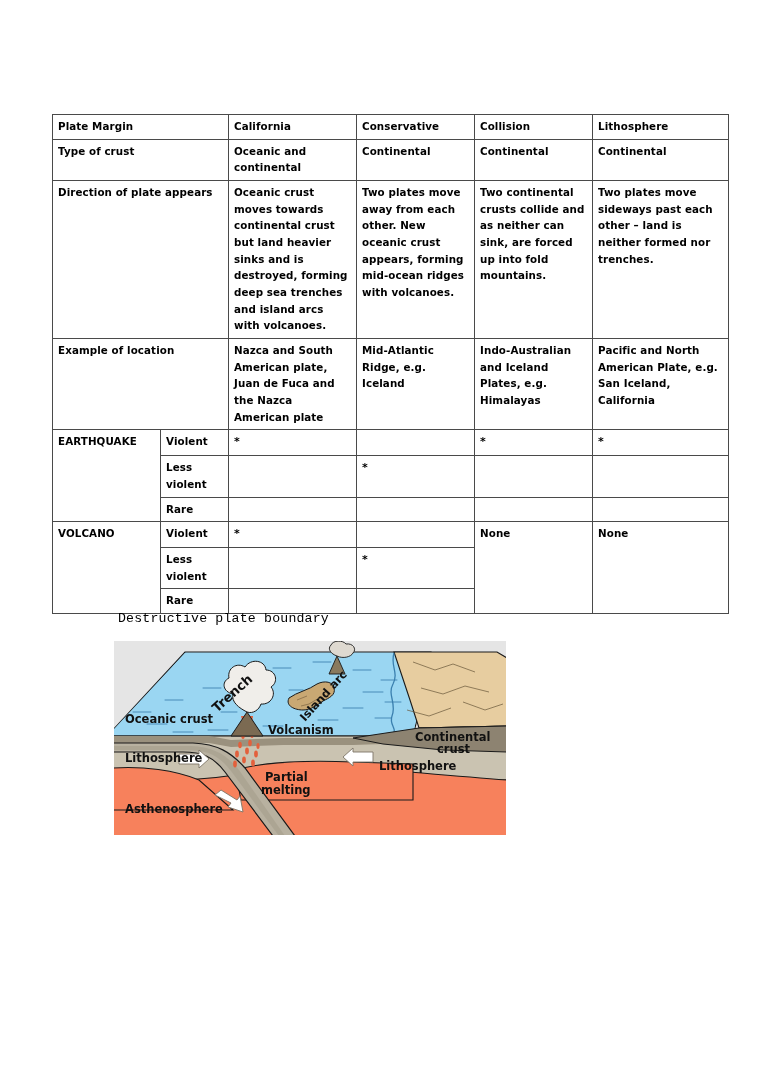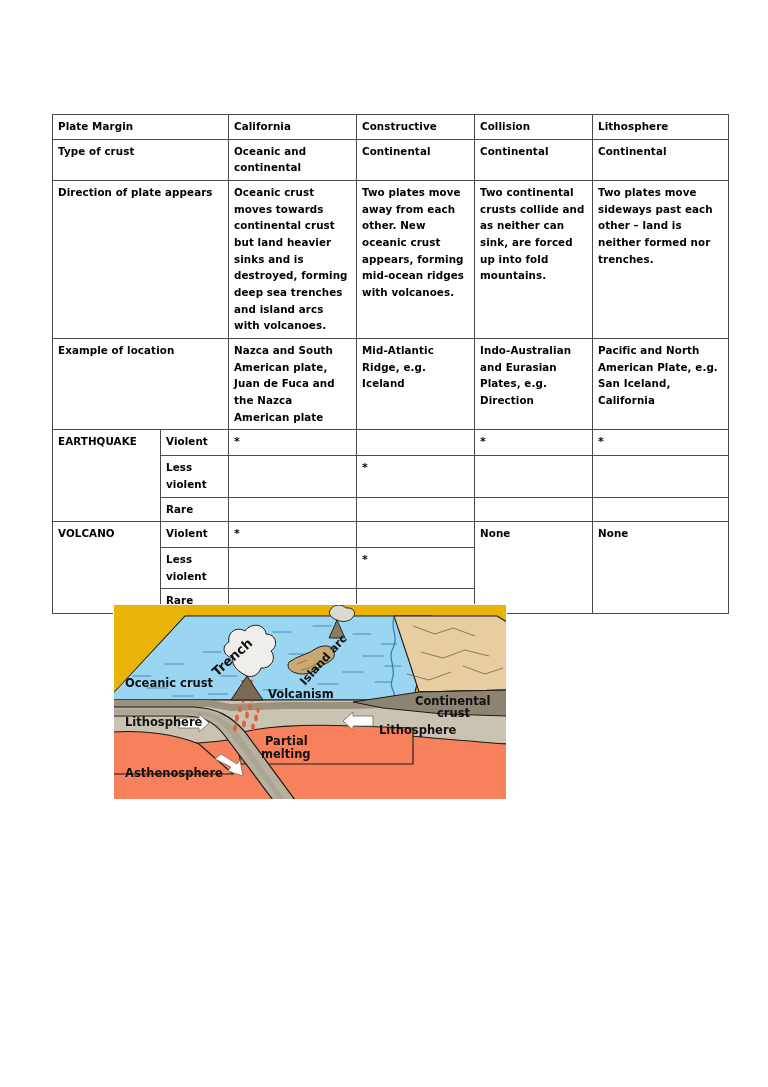--- a/index.html
+++ b/index.html
@@ -70,24 +70,24 @@
     left: 118px;
     top: 611px;
     font-family: Liberation Mono, monospace;
     font-size: 13.2px;
     letter-spacing: 0.2px;
     color: #000;
   }
   .diagram {
     position: absolute;
     left: 113px;
-    top: 604px;
+    top: 640px;
     width: 394px;
     height: 196px;
-    background: #eab308;
+    background: #e5e5e5;
     overflow: hidden;
   }
   .diagram svg { display: block; }
   .dlabel {
     font-family: "DejaVu Sans", sans-serif;
     font-weight: bold;
     fill: #111111;
   }
 </style>
 </head>
@@ -103,21 +103,21 @@
           <col class="c-destr">
         <col class="c-const">
           <col class="c-coll">
           <col class="c-conser">
       </colgroup>
       <tbody>
 
         <tr>
           <th colspan="2">Plate Margin</th>
           <th>California</th>
-          <th>Constructive</th>
+          <th>Conservative</th>
           <th>Collision</th>
           <th>Lithosphere</th>
         </tr>
 
         <tr>
           <td colspan="2">Type of crust</td>
           <td>Oceanic and continental</td>
           <td>Continental</td>
           <td>Continental</td>
           <td>Continental</td>
@@ -128,21 +128,21 @@
           <td>Oceanic crust moves towards continental crust but land heavier sinks and is destroyed, forming deep sea trenches and island arcs with volcanoes.</td>
           <td>Two plates move away from each other. New oceanic crust appears, forming mid-ocean ridges with volcanoes.</td>
           <td>Two continental crusts collide and as neither can sink, are forced up into fold mountains.</td>
           <td>Two plates move sideways past each other – land is neither formed nor trenches.</td>
         </tr>
 
         <tr>
           <td colspan="2">Example of location</td>
           <td>Nazca and South American plate, Juan de Fuca and the Nazca American plate</td>
           <td>Mid-Atlantic Ridge, e.g. Iceland</td>
-          <td>Indo-Australian and Eurasian Plates, e.g. Direction</td>
+          <td>Indo-Australian and Iceland Plates, e.g. Himalayas</td>
           <td>Pacific and North American Plate, e.g. San Iceland, California</td>
         </tr>
 
         <tr>
           <td rowspan="3">EARTHQUAKE</td>
           <td>Violent</td>
           <td class="star">*</td>
           <td class="star"></td>
           <td class="star">*</td>
           <td class="star">*</td>

